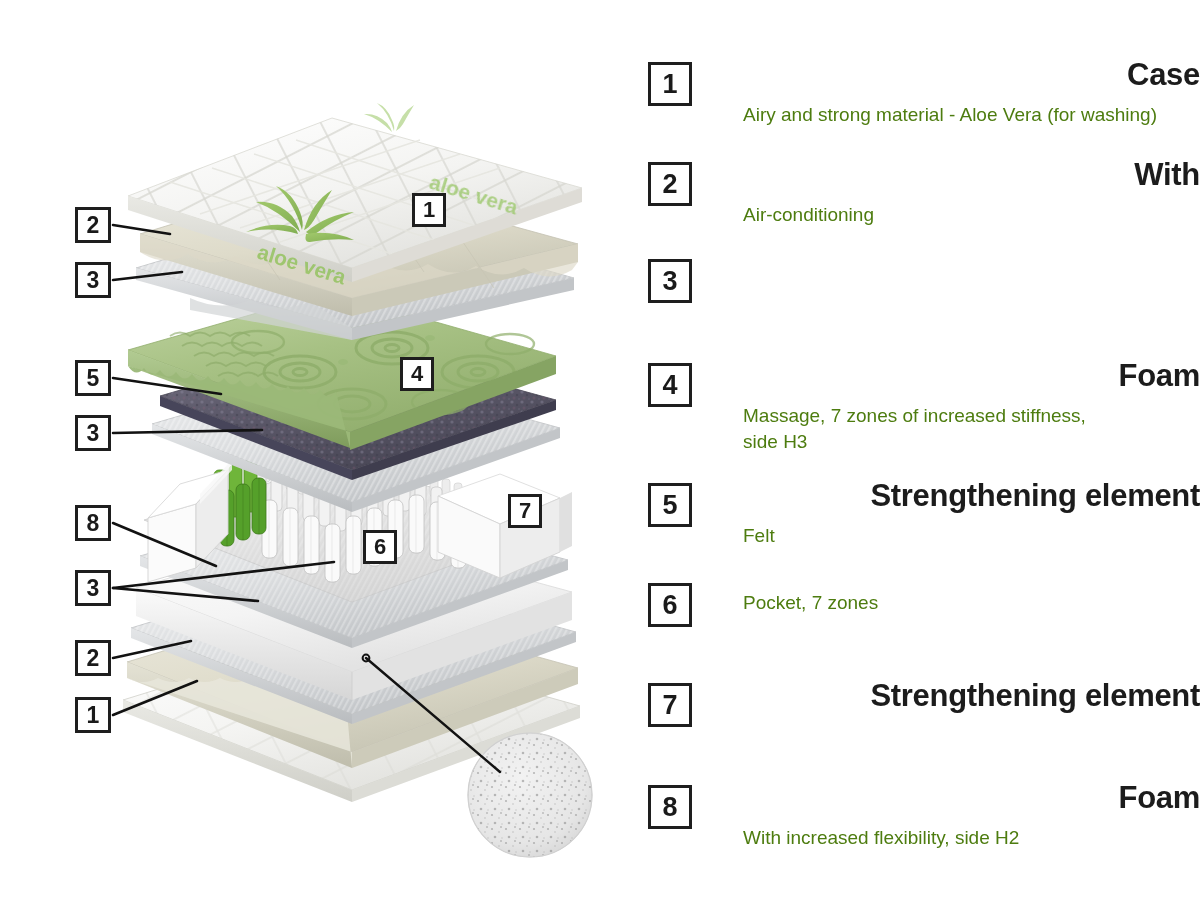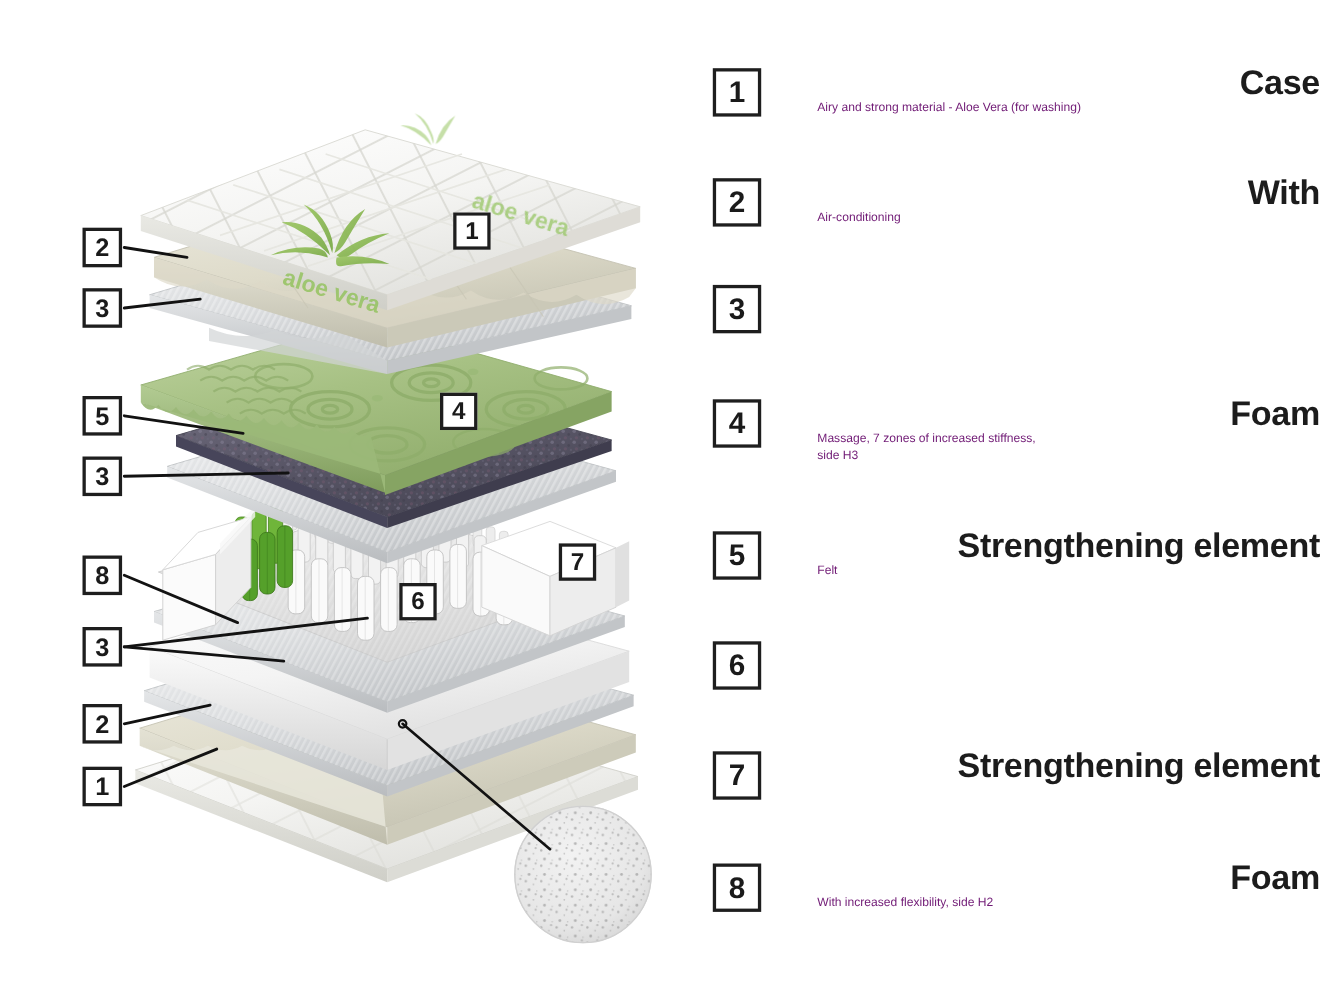--- a/index.html
+++ b/index.html
@@ -44,22 +44,22 @@
     background:#fff; border:3.5px solid #1e1e1e;
     display:flex; align-items:center; justify-content:center;
     font-size:27px; font-weight:700; color:#1a1a1a; line-height:1;
   }
   .legend-text { position:absolute; left:92px; top:-4px; width:460px; }
   .legend-title {
     font-size:31px; font-weight:700; color:#1c1c1c;
     letter-spacing:-0.3px; line-height:1.08; white-space:nowrap;text-align:right;
   }
   .legend-sub {
-    margin-top:0;
-    font-size:11px; font-weight:400; color:#701a75;
+    margin-top:11px;
+    font-size:19px; font-weight:400; color:#4d7c0f;
     line-height:1.35; padding-left:3px; white-space:pre-line;
   }
 </style>
 </head>
 <body>
 
 <div id="page">
 
   <div id="diagram">
 
@@ -496,20 +496,21 @@
       <div class="legend-badge">5</div>
       <div class="legend-text">
         <div class="legend-title">Strengthening element</div>
         <div class="legend-sub">Felt</div>
       </div>
     </div>
 
     <div class="legend-row" style="top:583px;">
       <div class="legend-badge">6</div>
       <div class="legend-text">
+        <div class="legend-sub">Pocket, 7 zones</div>
       </div>
     </div>
 
     <div class="legend-row" style="top:683px;">
       <div class="legend-badge">7</div>
       <div class="legend-text">
         <div class="legend-title">Strengthening element</div>
       </div>
     </div>
 

